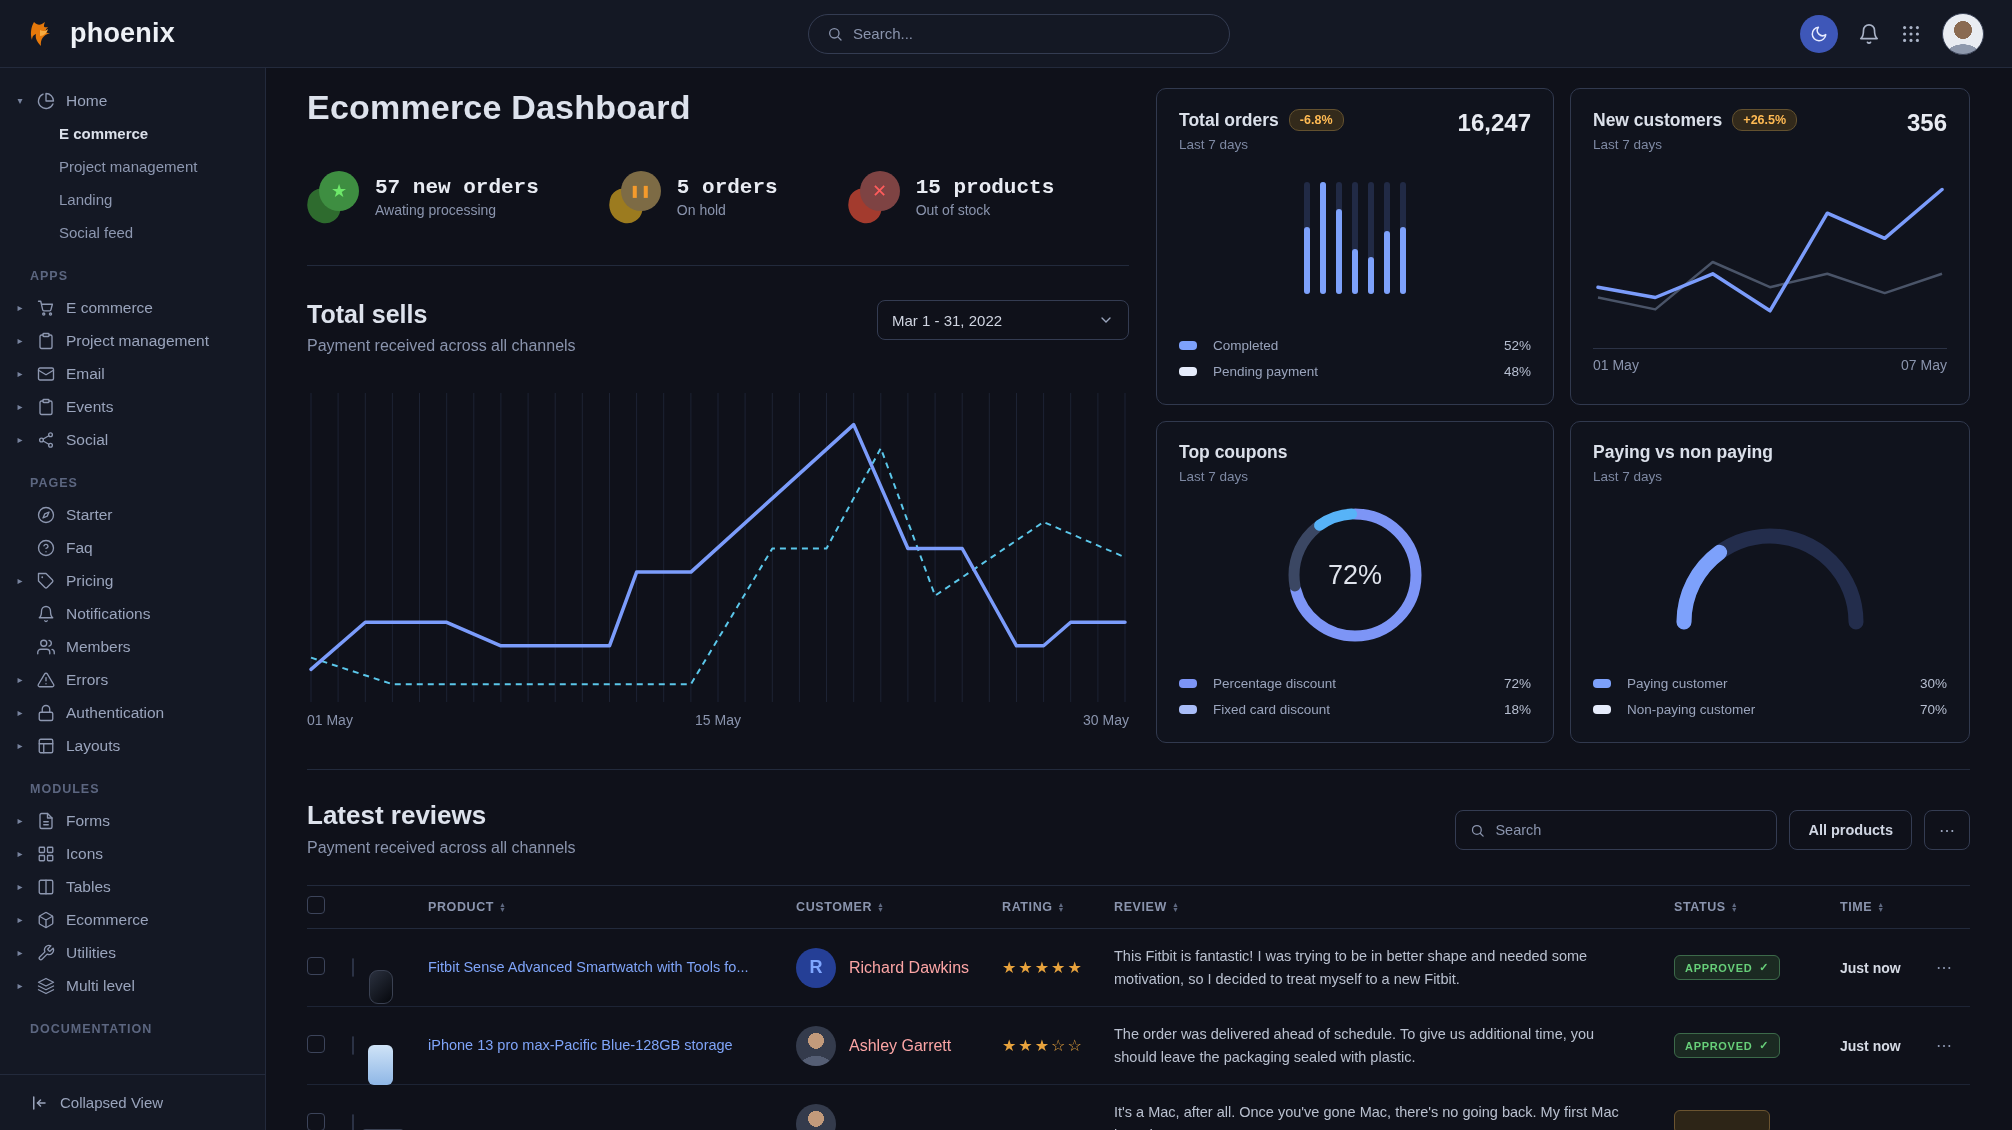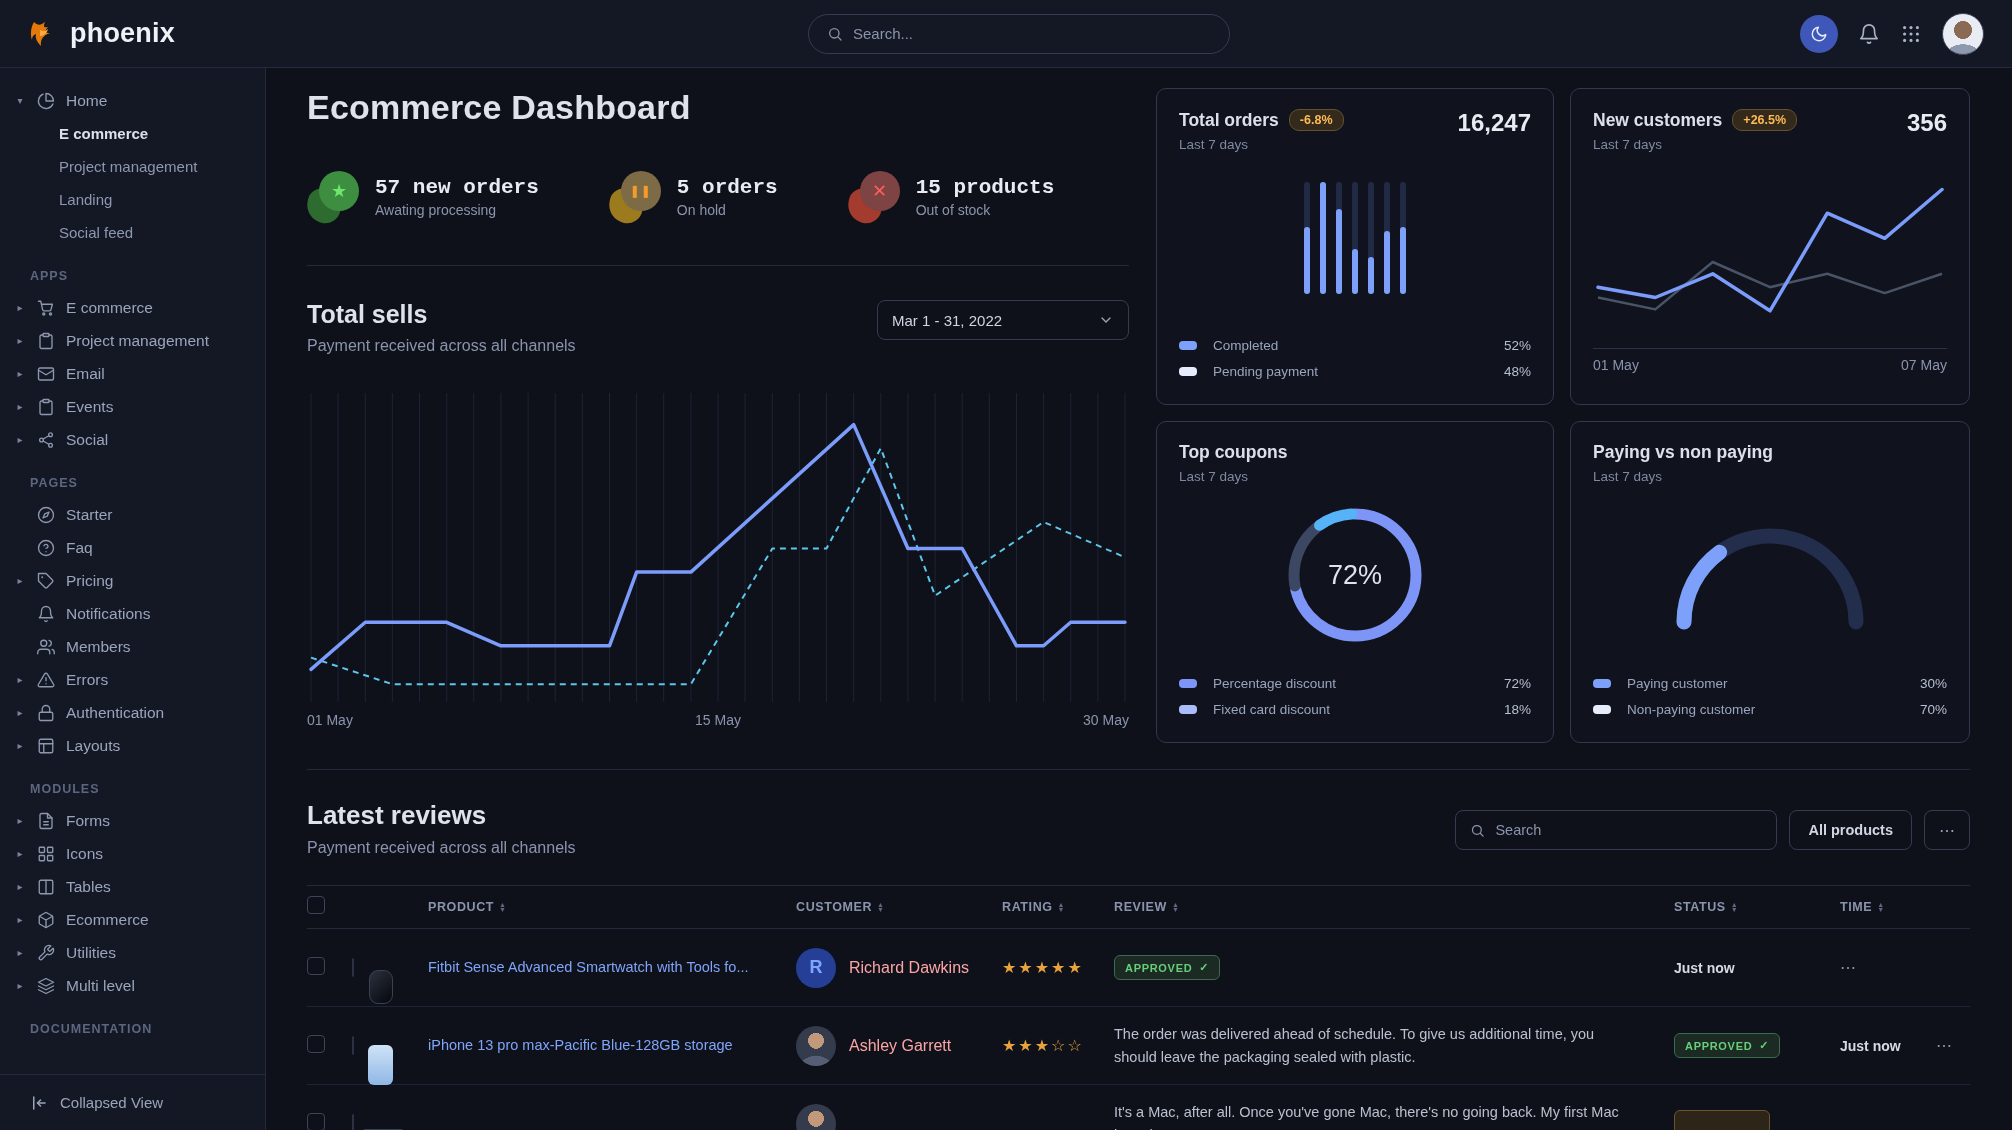--- a/index.html
+++ b/index.html
@@ -693,20 +693,21 @@
             <span><span class="cb"></span></span>
             <span><span class="thumb t-fitbit"></span></span>
             <span>
               <a class="prod-link">Fitbit Sense Advanced Smartwatch with Tools fo...</a>
             </span>
             <span class="cust">
               <span class="avatar init">R</span>
               <span class="cust-name">Richard Dawkins</span>
             </span>
             <span class="stars">★★★★★</span>
+            <span class="rev-text">This Fitbit is fantastic! I was trying to be in better shape and needed some motivation, so I decided to treat myself to a new Fitbit.</span>
             <span><span class="badge-ok">APPROVED <span>✓</span></span></span>
             <span class="t-time">Just now</span>
             <span><button class="row-dots">⋯</button></span>
           </div>
           <div class="t-grid t-row">
             <span><span class="cb"></span></span>
             <span><span class="thumb t-iphone"></span></span>
             <span>
               <a class="prod-link">iPhone 13 pro max-Pacific Blue-128GB storage</a>
             </span>

